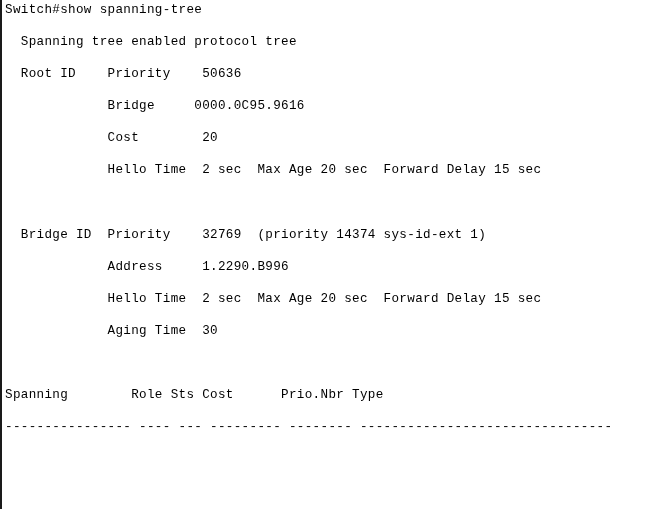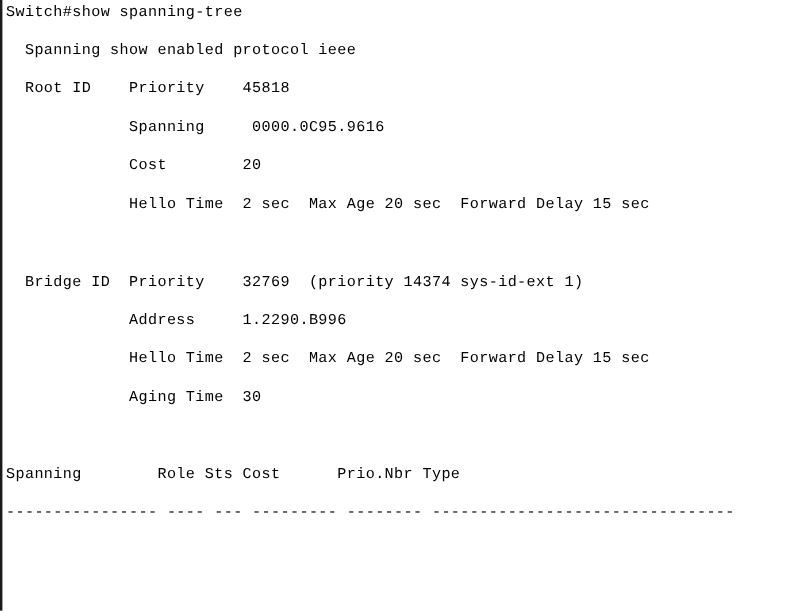--- a/index.html
+++ b/index.html
@@ -44,23 +44,23 @@
   .cli-line.blank {
     display: block;
     height: 16.05px;
   }
 </style>
 </head>
 <body>
 
 <div id="terminal">
   <pre id="console-output"><span class="cli-line">Switch#show spanning-tree</span>
-<span class="cli-line">  Spanning show enabled protocol ieee</span>
-<span class="cli-line">  Root ID    Priority    45818</span>
-<span class="cli-line">             Spanning     0000.0C95.9616</span>
+<span class="cli-line">  Spanning tree enabled protocol tree</span>
+<span class="cli-line">  Root ID    Priority    50636</span>
+<span class="cli-line">             Bridge     0000.0C95.9616</span>
 <span class="cli-line">             Cost        20</span>
 <span class="cli-line">             Hello Time  2 sec  Max Age 20 sec  Forward Delay 15 sec</span>
 <span class="cli-line blank"></span>
 <span class="cli-line">  Bridge ID  Priority    32769  (priority 14374 sys-id-ext 1)</span>
 <span class="cli-line">             Address     1.2290.B996</span>
 <span class="cli-line">             Hello Time  2 sec  Max Age 20 sec  Forward Delay 15 sec</span>
 <span class="cli-line">             Aging Time  30</span>
 <span class="cli-line blank"></span>
 <span class="cli-line">Spanning        Role Sts Cost      Prio.Nbr Type</span>
 <span class="cli-line">---------------- ---- --- --------- -------- --------------------------------</span>

